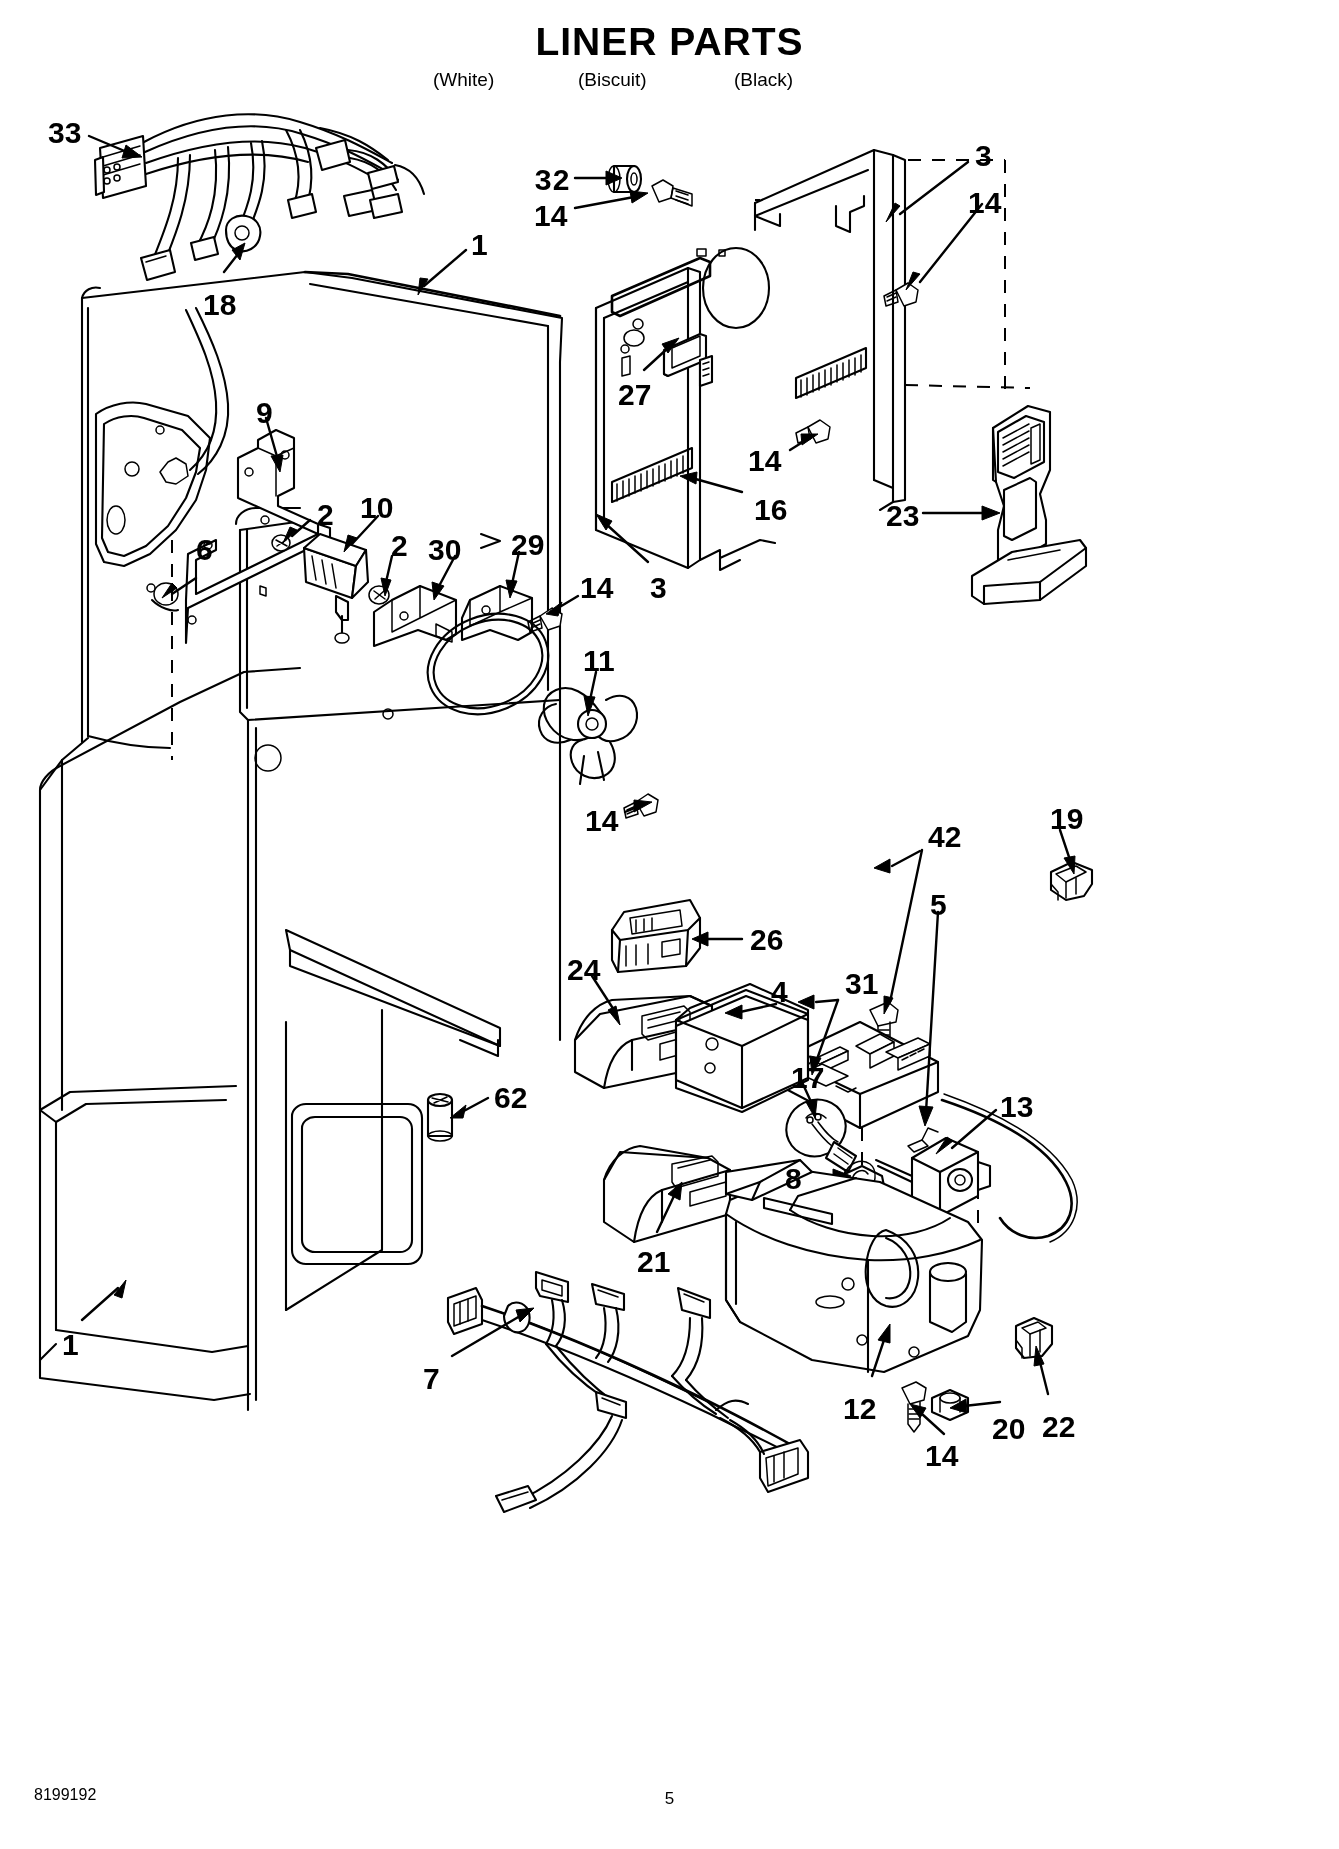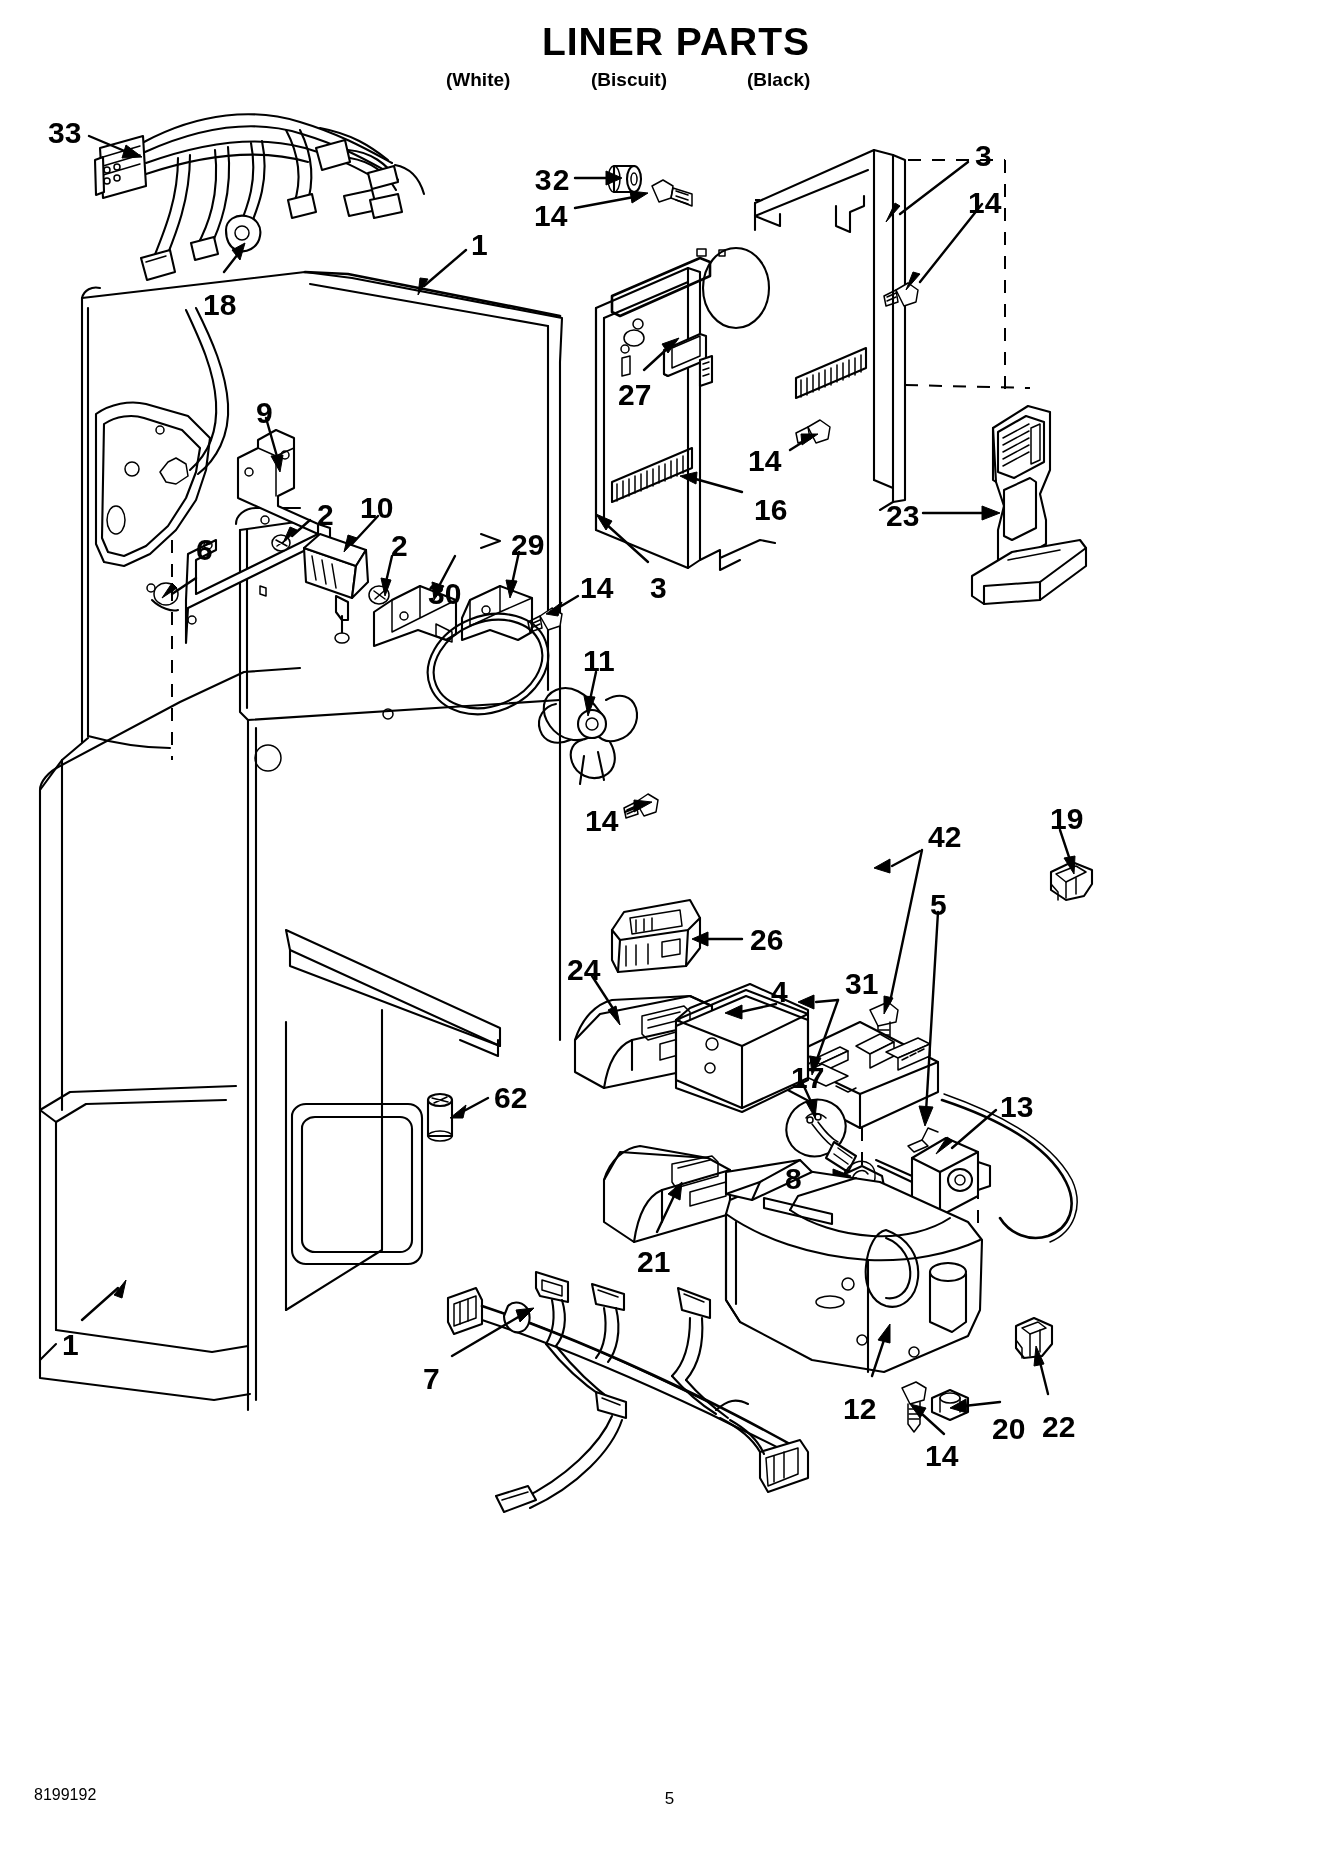--- a/index.html
+++ b/index.html
@@ -3,34 +3,34 @@
 <meta charset="utf-8">
 <style>
   html,body{margin:0;padding:0;background:#ffffff;}
   body{
     width:1339px;height:1849px;position:relative;overflow:hidden;
     font-family:"Liberation Sans", sans-serif;color:#000;
   }
   #sheet{position:absolute;inset:0;background:#fff;}
 
   
-  .hdr{position:absolute;left:0;right:0;top:22px;text-align:center;padding-left:13px;}
+  .hdr{position:absolute;left:0;right:0;top:22px;text-align:center;}
   .title{
     font-family:"Liberation Sans", sans-serif;
     font-weight:bold;font-size:39px;letter-spacing:1px;line-height:1.0;
   }
   .models{
     font-family:"Liberation Sans", sans-serif;
     font-weight:bold;font-size:19.5px;margin-top:9px;line-height:1.0;
     letter-spacing:-0.2px;
   }
   .colors{
     position:relative;margin-top:8px;height:22px;
     font-family:"Liberation Sans", sans-serif;
-    font-weight:bold;font-size:19px;
+    font-weight:normal;font-size:19px;
   }
   .colors span{position:absolute;top:0;}
   .c-white{left:433px;}
   .c-biscuit{left:578px;}
   .c-black{left:734px;}
 
   
   .foot-left{position:absolute;left:34px;top:1786px;font-size:16px;}
   .foot-page{position:absolute;left:0;right:0;top:1789px;text-align:center;font-size:17px;}
 
@@ -734,21 +734,21 @@
   <div class="cal" style="left:618px; top:380px;">27</div>
   <div class="cal" style="left:748px; top:446px;">14</div>
   <div class="cal" style="left:754px; top:495px;">16</div>
   <div class="cal" style="left:886px; top:501px;">23</div>
   <div class="cal" style="left:650px; top:573px;">3</div>
   <div class="cal" style="left:256px; top:398px;">9</div>
   <div class="cal" style="left:196px; top:535px;">6</div>
   <div class="cal" style="left:317px; top:500px;">2</div>
   <div class="cal" style="left:360px; top:493px;">10</div>
   <div class="cal" style="left:391px; top:531px;">2</div>
-  <div class="cal" style="left:428px; top:535px;margin-top:44px;">30</div>
+  <div class="cal" style="left:428px; top:535px;">30</div>
   <div class="cal" style="left:511px; top:530px;">29</div>
   <div class="cal" style="left:580px; top:573px;">14</div>
   <div class="cal" style="left:583px; top:646px;">11</div>
   <div class="cal" style="left:585px; top:806px;">14</div>
   <div class="cal" style="left:928px; top:822px;">42</div>
   <div class="cal" style="left:1050px;top:804px;">19</div>
   <div class="cal" style="left:930px; top:890px;">5</div>
   <div class="cal" style="left:750px; top:925px;">26</div>
   <div class="cal" style="left:567px; top:955px;">24</div>
   <div class="cal" style="left:771px; top:977px;">4</div>

